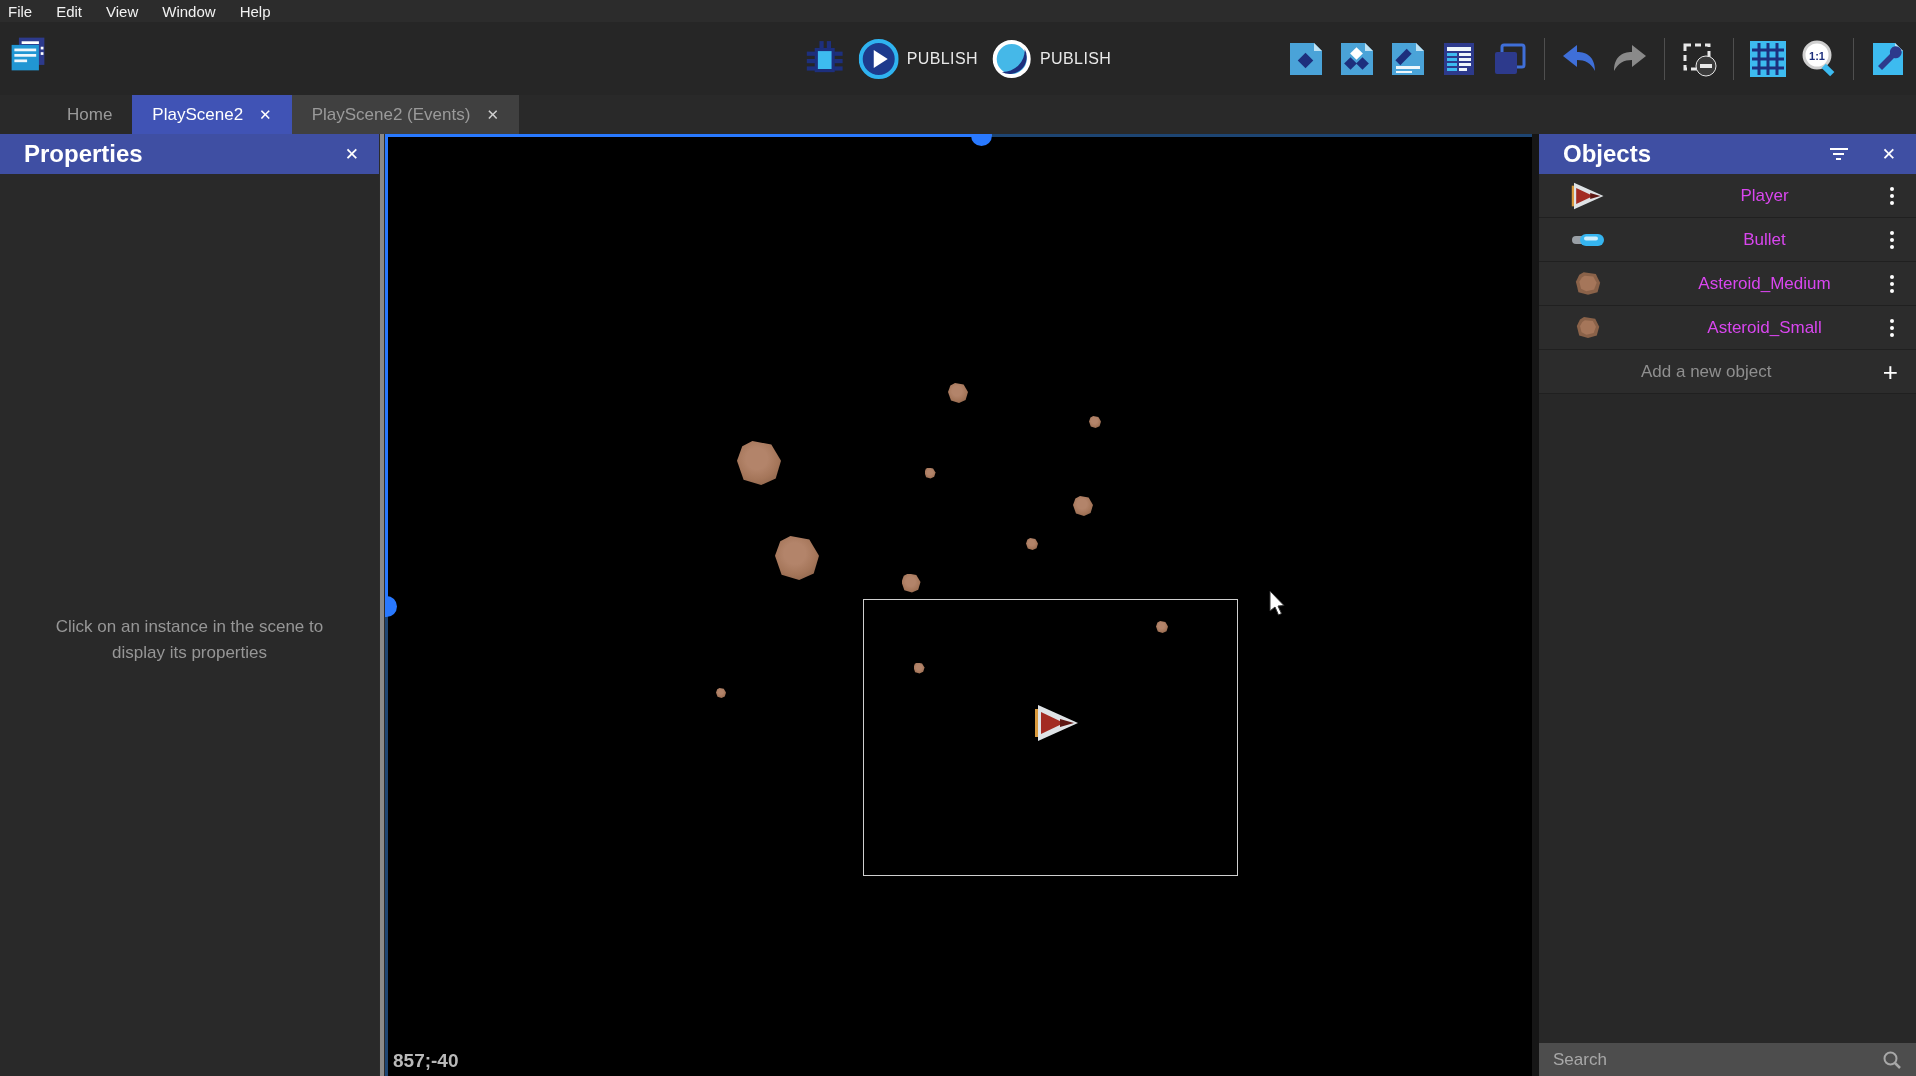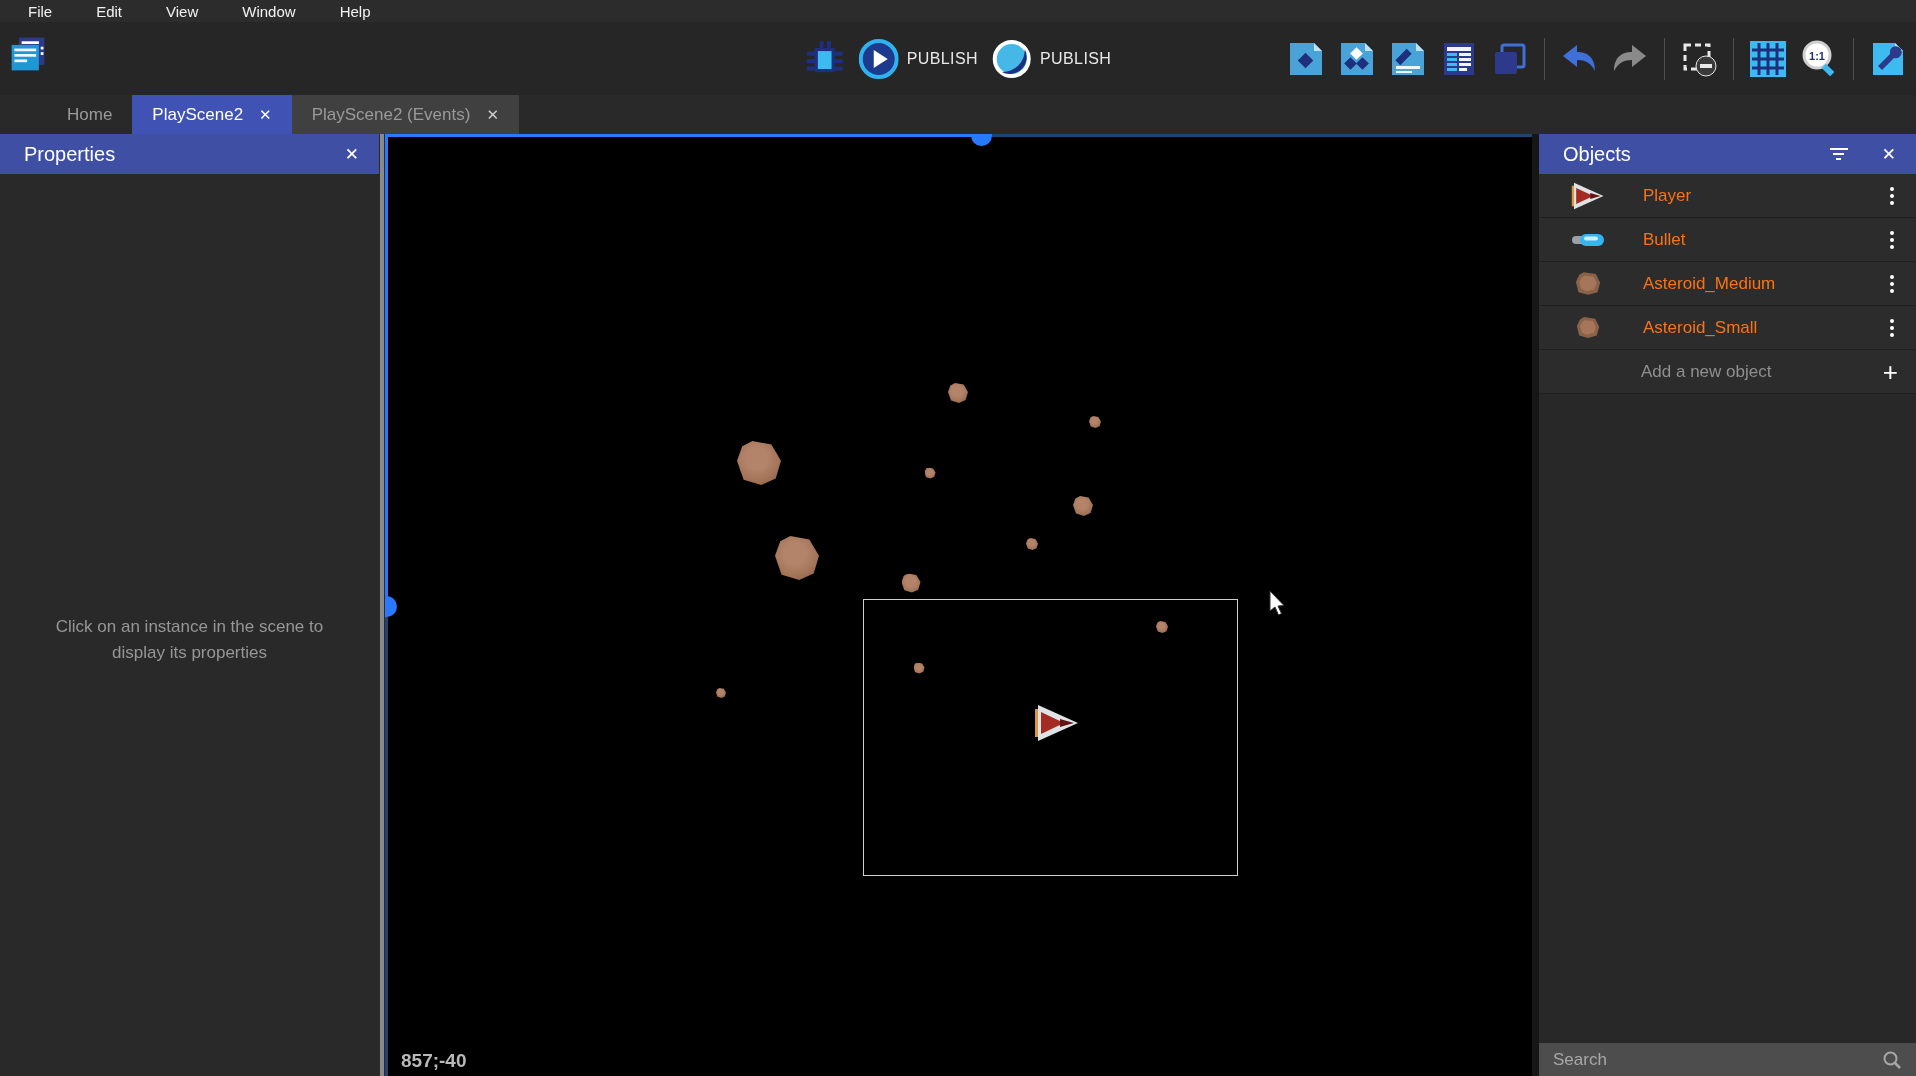--- a/index.html
+++ b/index.html
@@ -1,20 +1,20 @@
 <!DOCTYPE html>
 <html><head>
 <meta charset="utf-8">
 <style>
   * { margin:0; padding:0; box-sizing:border-box; }
   html,body { width:1916px; height:1076px; overflow:hidden; background:#262626;
               font-family:"Liberation Sans", sans-serif; color:#e6e6e6; }
 
   
-  .menubar { height:22px; background:#2c2c2c; display:flex; align-items:center; padding-left:24px;gap:20px; }
+  .menubar { height:22px; background:#2c2c2c; display:flex; align-items:center; padding-left:4px; }
   .menu-item { font-size:15px; color:#f2f2f2; padding:0 12px; cursor:default; }
   .menu-item:first-child { padding-left:4px; }
 
   
   .toolbar { height:73px; background:#262626; position:relative; display:flex; align-items:center; }
   .tb-left { position:absolute; left:8px; top:12px; }
   .tb-center { position:absolute; left:50%; transform:translateX(-50%); display:flex; align-items:center; gap:14px; }
   .tb-right { position:absolute; right:8px; display:flex; align-items:center; gap:11px; }
   .tb-btn { display:flex; align-items:center; gap:8px; cursor:pointer; }
   .tb-label { font-size:16px; letter-spacing:.4px; color:#e9e9e9; }
@@ -26,21 +26,21 @@
   .tab { display:flex; align-items:center; gap:16px; padding:0 20px; font-size:17px; color:#9a9a9a; cursor:pointer; }
   .tab.active { background:#4053b5; color:#ffffff; }
   .tab.framed { background:#404040; }
   .tab-close { font-size:15px; color:#cfcfcf; line-height:1; }
   .tab.active .tab-close { color:#ffffff; }
 
   
   .main { display:flex; height:942px; }
 
   .panel-header { height:40px; background:#3f4fa3; display:flex; align-items:center; padding:0 20px 0 24px; }
-  .panel-title { font-size:20px; color:#ffffff; flex:0 0 auto; }
+  .panel-title { font-size:24px; color:#ffffff; flex:0 0 auto;font-weight:bold; }
   .panel-spacer { flex:1; }
   .panel-close { font-size:17px; color:#ffffff; cursor:pointer; }
 
   .properties-panel { width:379px; display:flex; flex-direction:column; background:#292929; }
   .props-body { flex:1; position:relative;border-radius:19px; }
   .empty-msg { position:absolute; top:440px; left:0; right:0; text-align:center;
                font-size:17px; line-height:26px; color:#969696; }
 
   .v-scrollbar { width:6px; background:#2b2b2b; display:flex; justify-content:center; }
   .v-scrollbar .thumb { width:4px; height:100%; background:#8a8a8a; }
@@ -53,33 +53,33 @@
   .border-left, .border-left-dim { position:absolute; left:0; width:3px; }
   .border-left { top:0; background:#2979ff; z-index:3; }
   .border-left-dim { bottom:0; background:#1d4573; z-index:2; }
   .handle { position:absolute; width:21px; height:21px; border-radius:50%; background:#2979ff; z-index:4; }
   .asteroid { position:absolute;
       clip-path:polygon(35% 0%, 78% 8%, 100% 45%, 88% 85%, 55% 100%, 15% 88%, 0% 45%, 12% 12%);
       background:radial-gradient(circle at 45% 40%, #b3846a 0 30%, #a5765a 58%, #7f5a42 100%); }
   .sel-rect { position:absolute; border:1px solid #cfcfcf; }
   .player-ship { position:absolute; }
   .scene-cursor { position:absolute; z-index:6; }
-  .coords { position:absolute; left:8px; bottom:4px; font-size:19px; font-weight:700; color:#b9b9b9;margin-left:8px; }
+  .coords { position:absolute; left:8px; bottom:4px; font-size:19px; font-weight:700; color:#b9b9b9; }
 
   .canvas-gap { width:7px; background:#161616; }
 
   
   .objects-panel { width:377px; display:flex; flex-direction:column; background:#282828; }
   .filter-bars { display:flex; flex-direction:column; align-items:center; gap:3px; margin-right:34px; cursor:pointer; }
   .filter-bars i { display:block; height:2px; background:#fff; }
   .filter-bars i:nth-child(1){ width:18px; } .filter-bars i:nth-child(2){ width:11px; } .filter-bars i:nth-child(3){ width:5px; }
   .obj-row { height:44px; display:flex; align-items:center; padding:0 18px 0 30px; background:#2c2c2c;
              border-bottom:1px solid #202020; cursor:pointer; }
   .obj-icon { width:38px; height:30px; display:flex; align-items:center; justify-content:center; }
-  .obj-label { margin-left:36px; font-size:17px; color:#f97316; flex:1; }
+  .obj-label { margin-left:36px; font-size:17px; color:#d946ef; flex:1;text-align:center; }
   .dots { display:flex; flex-direction:column; gap:3px; cursor:pointer; padding:4px; }
   .dots i { width:4px; height:4px; border-radius:50%; background:#fff; display:block; }
   .add-row { height:44px; display:flex; align-items:center; padding:0 18px 0 102px; background:#2c2c2c;
              border-bottom:1px solid #202020; cursor:pointer; }
   .add-label { flex:1; font-size:17px; color:#8f8f8f; }
   .add-plus { font-size:26px; font-weight:300; color:#ffffff; line-height:1; }
   .obj-filler { flex:1; background:#282828; }
   .search-bar { height:33px; background:#4d4d4d; display:flex; align-items:center; padding:0 14px; }
   .search-input { flex:1; background:transparent; border:none; outline:none; color:#e0e0e0; font-size:17px;
                   font-family:"Liberation Sans", sans-serif; }

